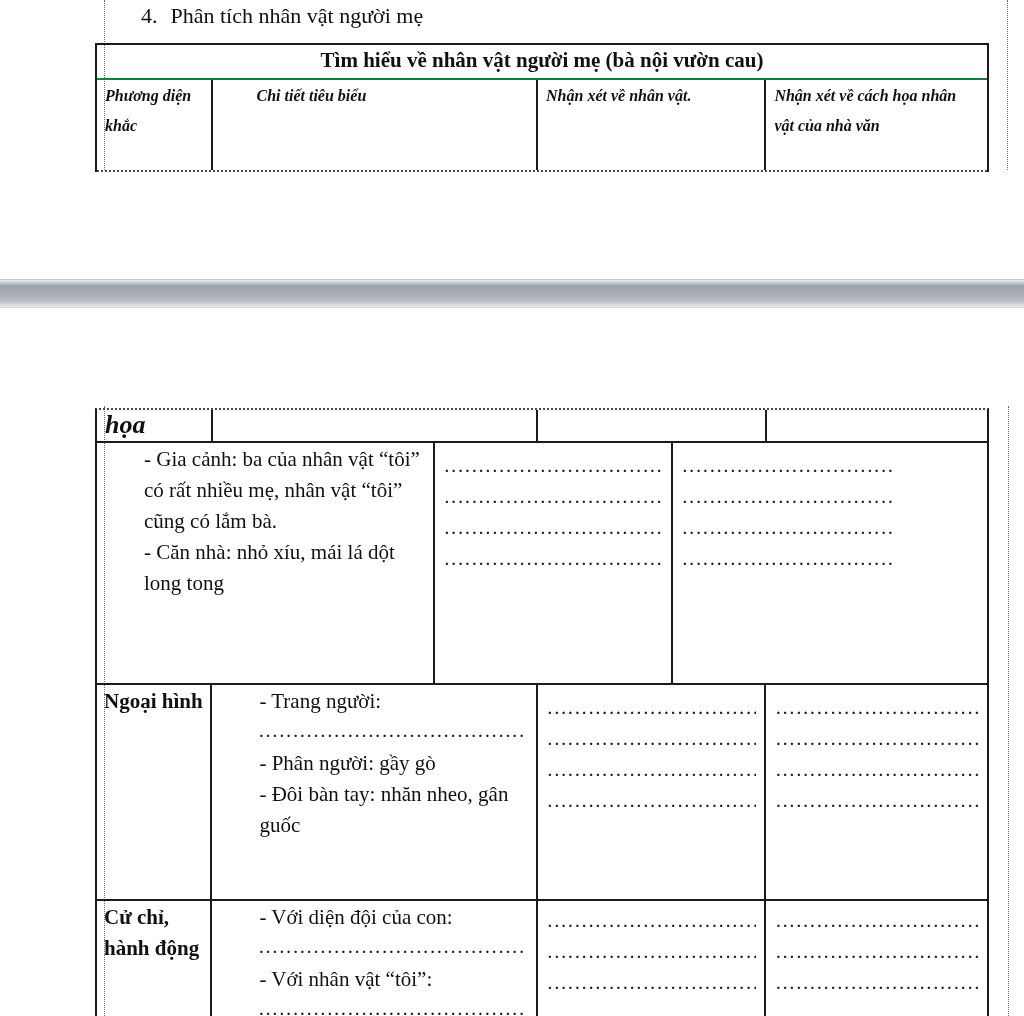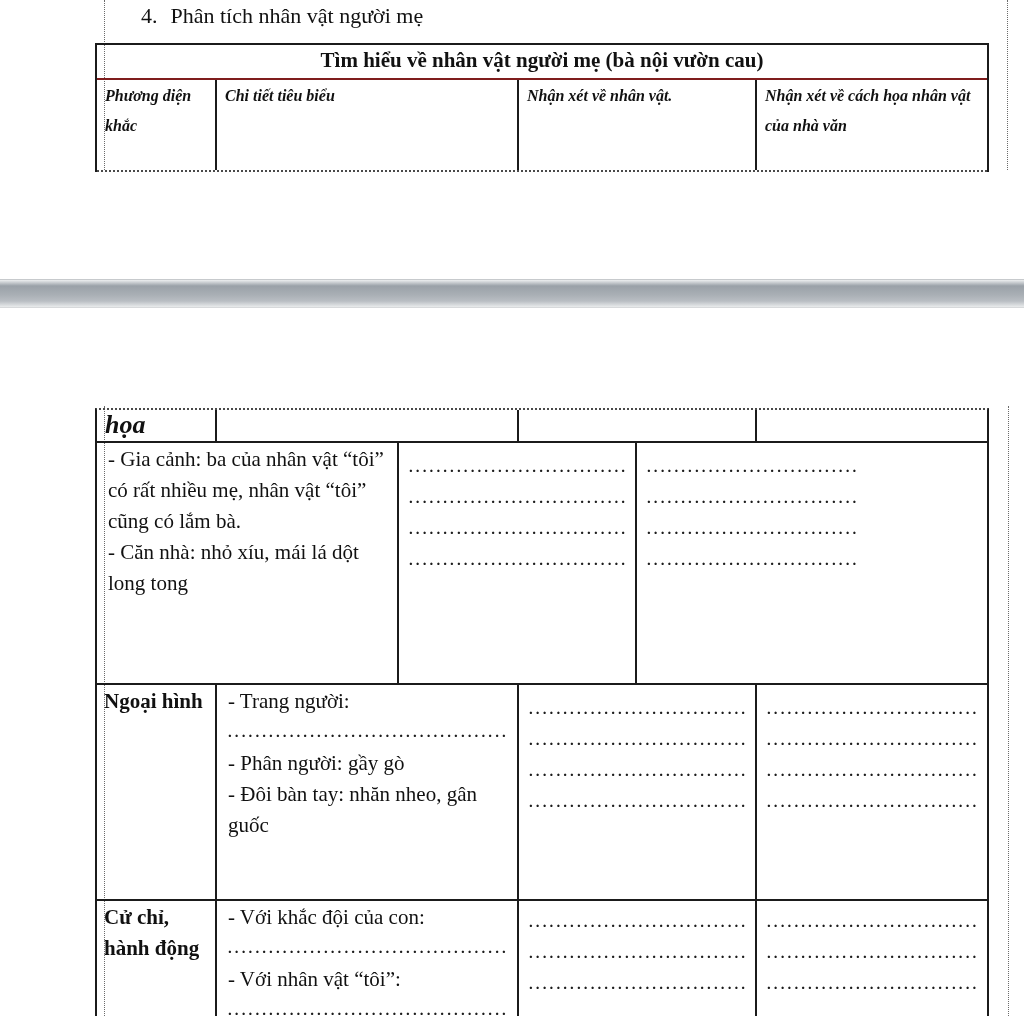--- a/index.html
+++ b/index.html
@@ -11,26 +11,26 @@
   
   .vguide{position:absolute;width:0;border-left:1px dotted #6b6b6b;}
   
   .heading{position:absolute;left:141px;top:3px;font-size:22px;display:flex;gap:13px;white-space:nowrap;}
   
   .tbl{position:absolute;left:95px;width:894px;box-sizing:border-box;border-left:2px solid #1b1b1b;border-right:2px solid #1b1b1b;}
   .row{display:flex;box-sizing:border-box;border-bottom:2px solid #1b1b1b;}
   .cell{box-sizing:border-box;border-right:2px solid #1b1b1b;overflow:hidden;}
   .cell:last-child{border-right:none;}
   .c1{width:120px;}
-  .c2{width:302px;}
+  .c2{width:302px;margin-left:36px;}
   .c3{width:238px;}
   .c4{width:230px;}
   
   #table1{top:43px;border-top:2px solid #1b1b1b;}
-  #table1 .title-row{height:33px;line-height:31px;text-align:center;font-weight:bold;font-size:21px;border-bottom:2px solid #7f1d1d;}
+  #table1 .title-row{height:33px;line-height:31px;text-align:center;font-weight:bold;font-size:21px;border-bottom:2px solid #15803d;}
   #table1 .head-row{height:92px;border-bottom:2px dotted #4a4a4a;}
   #table1 .head-cell{font-weight:bold;font-style:italic;font-size:16px;line-height:30px;padding:1px 8px;}
   
   #table2{top:408px;height:608px;border-top:2px dotted #4a4a4a;}
   #table2 .carry-row{height:33px;}
   #table2 .carry-cell{font-weight:bold;font-style:italic;font-size:26px;line-height:29px;padding:0 8px;}
   .label-cell{font-weight:bold;font-size:21px;line-height:31px;padding:1px 7px;}
   .detail-cell{font-size:21px;line-height:31px;padding:1px 10px 1px 11px;}
   .detail-text{white-space:pre-line;}
   .notes-cell{padding:9px 8px 0 10px;}
@@ -114,21 +114,21 @@
       <div class="dotline">......................................................................</div>
       <div class="dotline">......................................................................</div>
       <div class="dotline">......................................................................</div>
       <div class="dotline">......................................................................</div>
     </div>
   </div>
 
   <div class="row" style="height:123px">
     <div class="cell c1 label-cell">Cử chỉ, hành động</div>
     <div class="cell c2 detail-cell">
-      <div class="detail-text">- Với khắc đội của con:</div>
+      <div class="detail-text">- Với diện đội của con:</div>
       <div class="dotline">......................................................................</div>
       <div class="detail-text">- Với nhân vật “tôi”:</div>
       <div class="dotline">......................................................................</div>
     </div>
     <div class="cell c3 notes-cell" style="padding-top:6px">
       <div class="dotline">......................................................................</div>
       <div class="dotline">......................................................................</div>
       <div class="dotline">......................................................................</div>
       <div class="dotline">......................................................................</div>
     </div>

